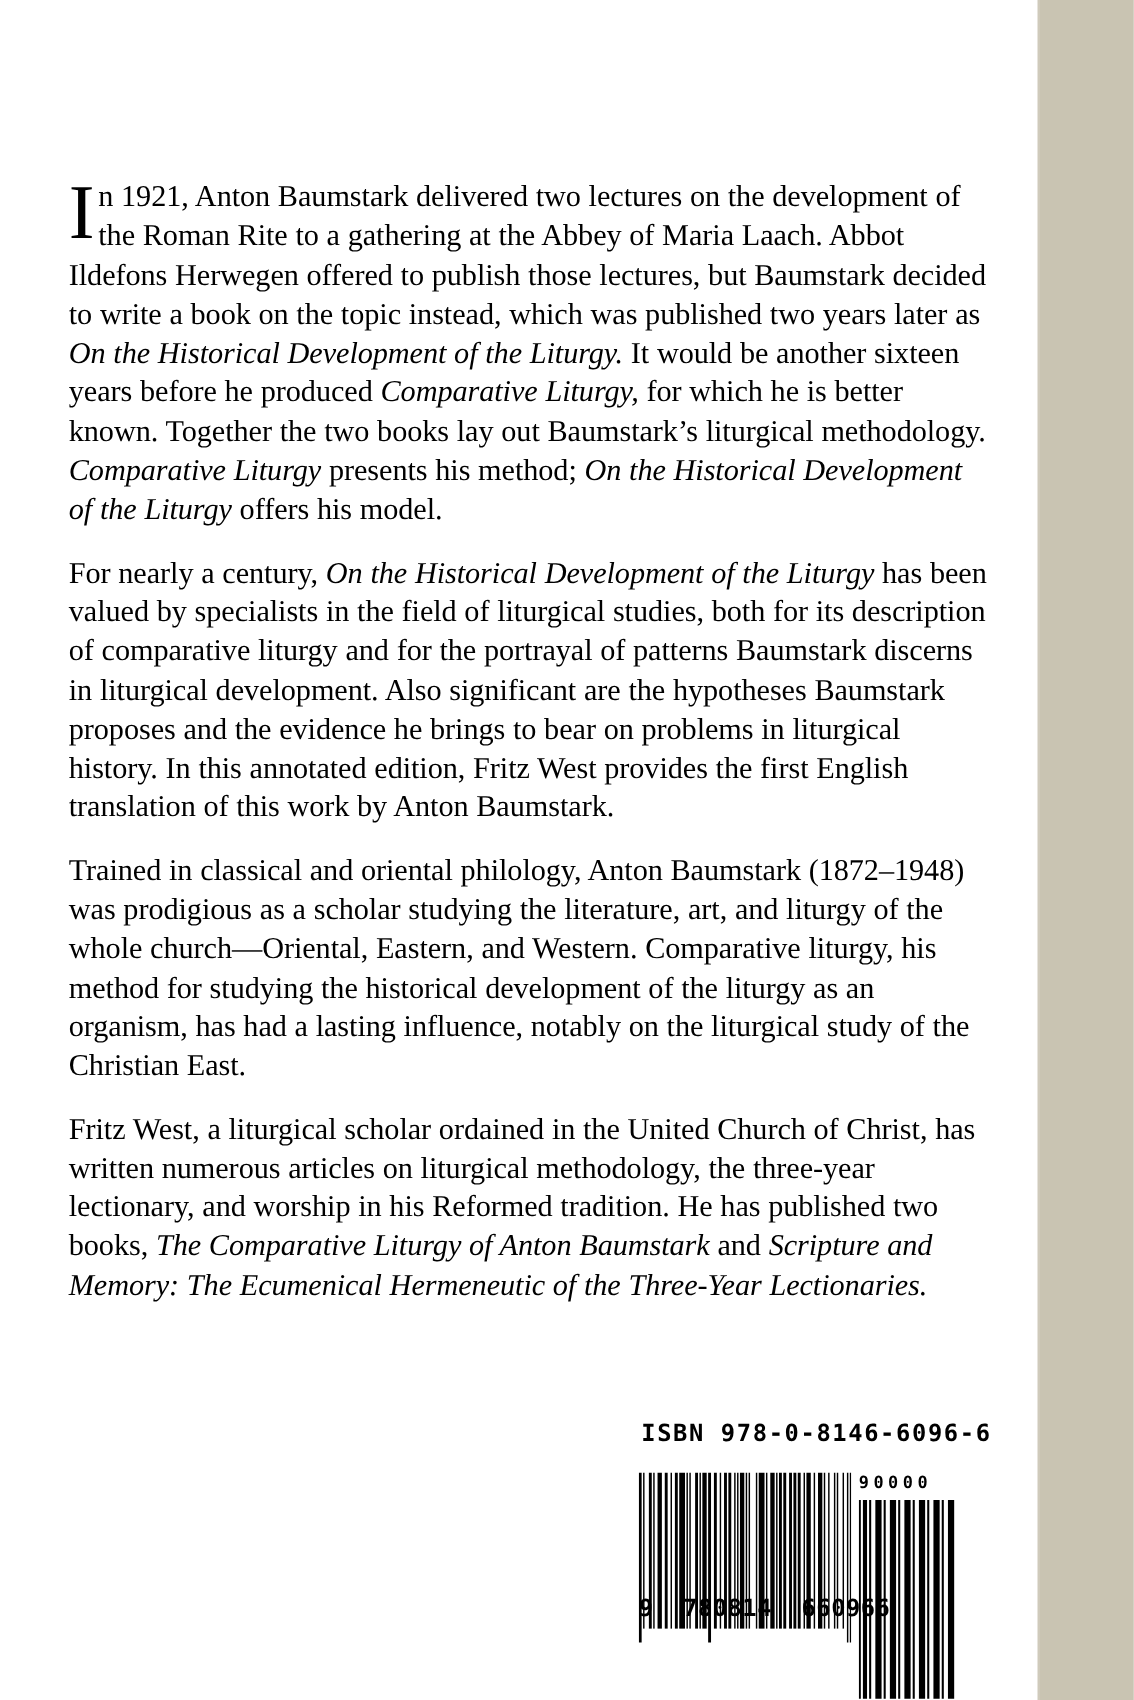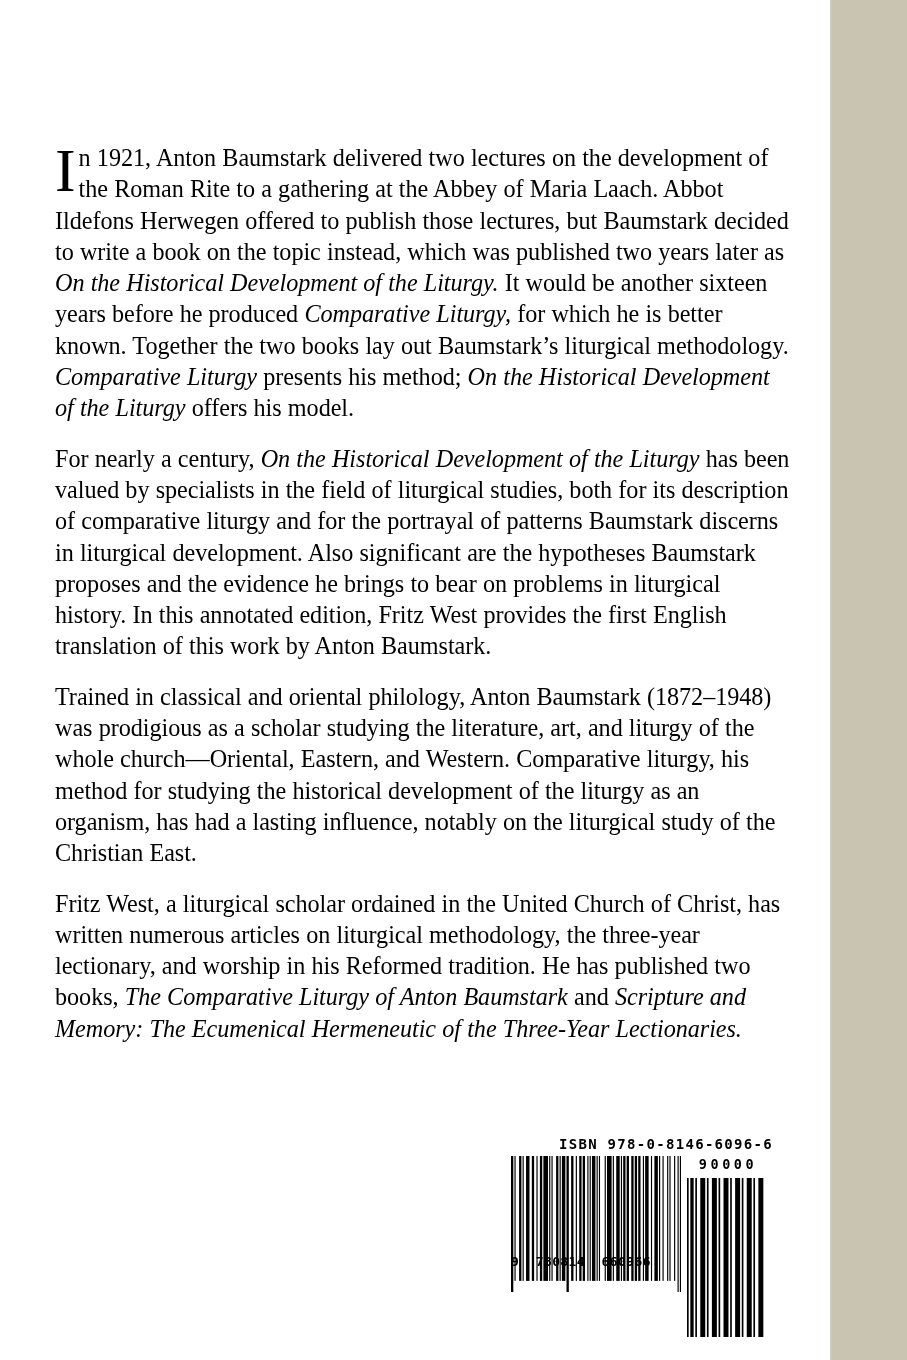--- a/index.html
+++ b/index.html
@@ -73,26 +73,26 @@
 
   
   #barcode-block {
     position: absolute;
     left: 511px;
     top: 1136px;
     width: 262px;
   }
   #isbn-text {
     font-family: "DejaVu Sans Mono", "Liberation Mono", monospace;
-    font-size: 14px;
+    font-size: 19px;
     font-weight: bold;
     letter-spacing: 1.3px;
     color: #000000;
-    text-align: right;
-    margin: 0 0 4px 2px;
+    text-align: center;
+    margin: 0 0 20px 2px;
     white-space: nowrap;
   }
   #barcodes-row {
     position: relative;
     height: 118px;
   }
   #ean-main {
     position: absolute;
     left: 0;
     top: 0;
@@ -115,29 +115,29 @@
   #addon-digits {
     position: absolute;
     left: 176px;
     top: 0px;
     width: 82px;
     font-family: "DejaVu Sans Mono", "Liberation Mono", monospace;
     font-size: 13.5px;
     font-weight: bold;
     letter-spacing: 3.6px;
     color: #000000;
-    text-align: center;
+    text-align: left;
   }
   #ean-digits {
     position: absolute;
     left: 0;
     top: 98px;
     width: 172px;
     font-family: "DejaVu Sans Mono", "Liberation Mono", monospace;
-    font-size: 13px;
+    font-size: 19px;
     font-weight: bold;
     letter-spacing: 0.4px;
     color: #000000;
     white-space: pre;
   }
 </style>
 </head>
 <body>
 
 <div id="cover">

